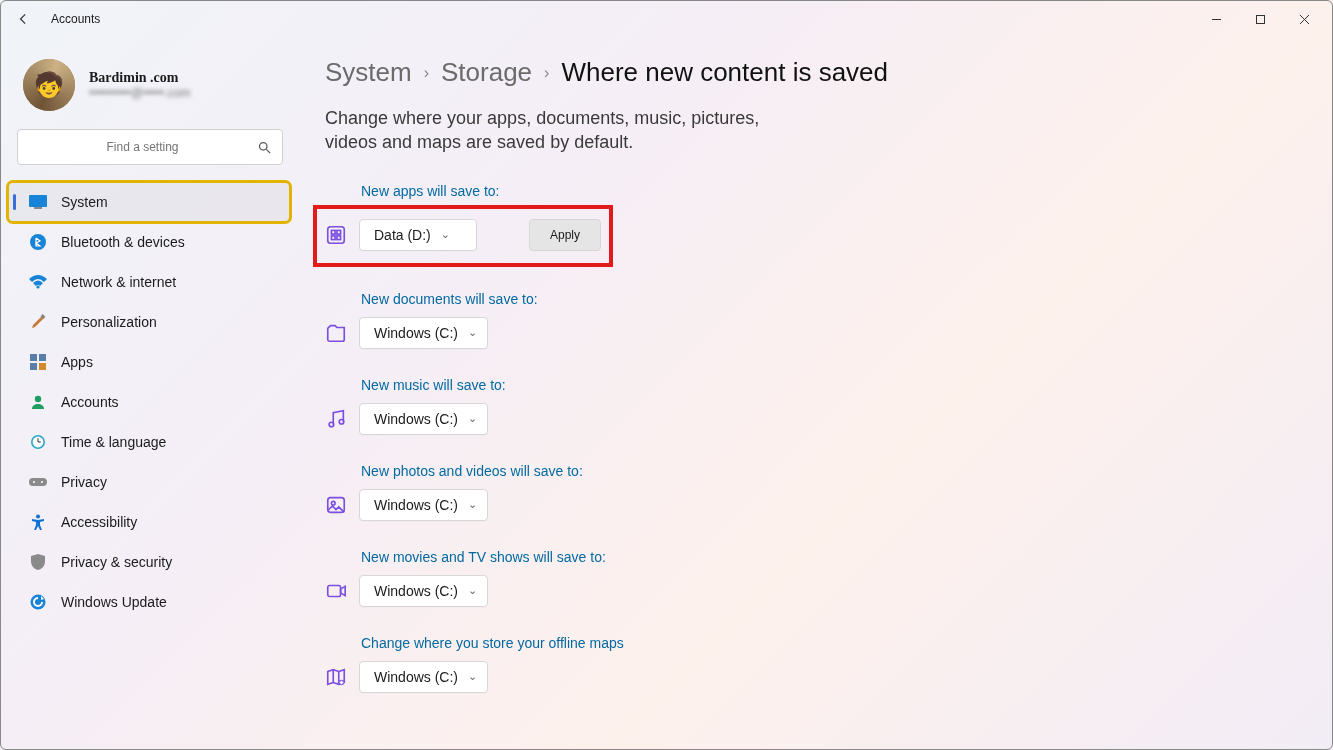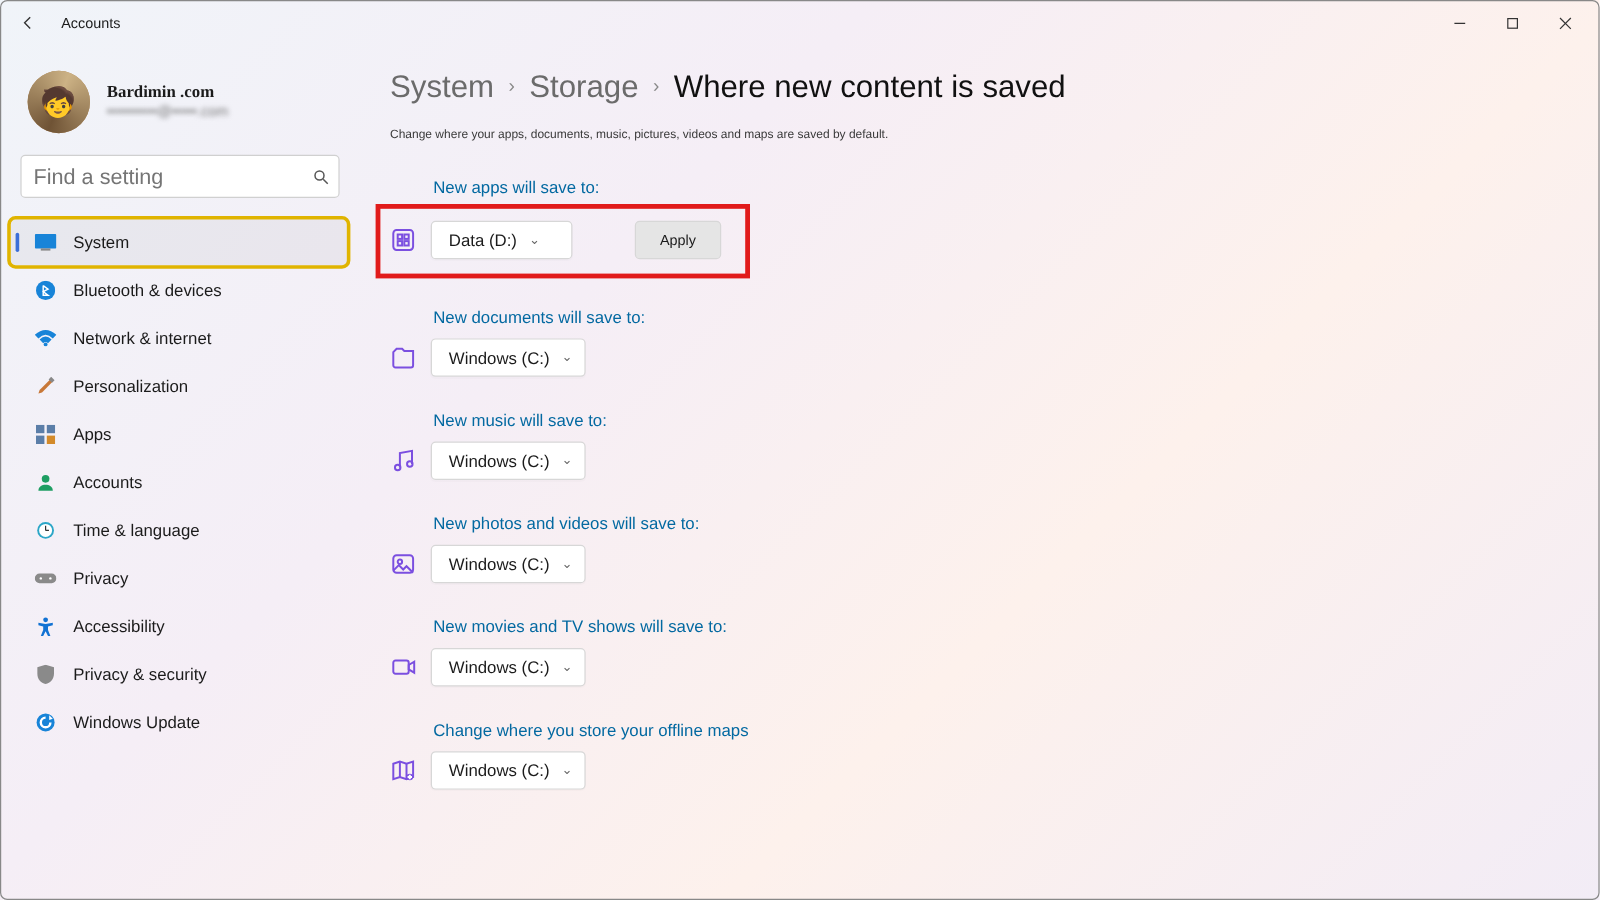--- a/index.html
+++ b/index.html
@@ -30,21 +30,21 @@
   .profile { display:flex; align-items:center; gap:14px; padding: 10px 10px 18px 14px; }
   .avatar { width:52px; height:52px; border-radius:50%; background: radial-gradient(circle at 40% 35%, #f5e3c8 0 30%, #c79a66 31% 100%); box-shadow: inset 0 0 0 1px rgba(0,0,0,.08);}
   .avatar-inner { width:100%; height:100%; border-radius:50%; background: conic-gradient(from 200deg,#6f5335,#ccb285,#6f5335); display:flex;align-items:center;justify-content:center; color:#fff; font-size:24px;}
   .profile .name { font-weight:600; font-size:14px;font-family:Liberation Serif, serif; }
   .profile .email { font-size:12px; color:#777; filter: blur(2px); }
   .search {
     display:flex; align-items:center;
     background:#fff; border:1px solid #d0d0d0; border-radius:4px;
     height:36px; margin: 0 6px 18px 8px; padding:0 10px;
   }
-  .search input { flex:1; border:0; outline:0; background:transparent; font-size:18px; color:#000000;}
+  .search input { flex:1; border:0; outline:0; background:transparent; font-size:12px; color:#000000;text-align:center;}
   .nav { list-style:none; display:flex; flex-direction:column; gap:2px;}
   .nav li {
     display:flex; align-items:center; gap:14px;
     height:38px; padding:0 12px 0 20px; border-radius:4px; cursor:pointer;
     font-size:14px;
   }
   .nav li.selected {
     background: rgba(0,0,0,0.04);
     position: relative;
   }
@@ -54,41 +54,41 @@
   .nav li.highlight-box{
     outline: 3px solid #e0b400;
     background: rgba(0,0,0,0.04);
   }
   .nav .ico { width:18px; height:18px; display:inline-flex; align-items:center; justify-content:center; font-size:15px;}
   .content { flex:1; padding: 20px 40px 20px 24px; overflow:auto; }
   .breadcrumb { display:flex; align-items:center; gap:12px; flex-wrap:wrap; }
   .breadcrumb .crumb { font-size:26px; color:#6b6b6b; cursor:pointer; }
   .breadcrumb .crumb.current { color:#111; font-weight:400; }
   .breadcrumb .sep { color:#888; font-size:16px; }
-  .desc { margin-top:18px; max-width:450px; font-size:10px; color:#3a3a3a; line-height:1.35;}
+  .desc { margin-top:18px; max-width:450px; font-size:18px; color:#3a3a3a; line-height:1.35;}
   .section { margin-top: 28px; }
   .section .label { font-size:14px; margin-left:36px; margin-bottom:10px; color:#0369a1;}
   .row { display:flex; align-items:center; gap:12px; }
   .row .caticon { width:22px; height:22px; display:inline-flex; align-items:center; justify-content:center; color:#7b4fe0; }
   .select {
     display:inline-flex; align-items:center; gap:10px;
     background:#fff; border:1px solid #d7d7d7; border-radius:4px;
     height:32px; padding:0 10px 0 14px; min-width:118px; cursor:pointer;
     font-size:14px;
     box-shadow: 0 1px 1px rgba(0,0,0,.02);
   }
   .select .chev { color:#666; font-size:11px;}
   .applybtn {
     display:inline-flex; align-items:center; justify-content:center;
     background:#e5e5e5; border:1px solid #d7d7d7; border-radius:4px;
     height:32px; padding:0 20px; cursor:pointer; font-size:12px;margin-left:40px;
   }
   .highlight-red {
     outline: 4px solid #e11b1b;
-    padding: 10px 20px 12px 8px;
+    padding: 10px 8px 12px 8px;
     margin-left: -8px;
     display:inline-block;
   }
   .gethelp { margin-top:48px; display:flex; align-items:center; gap:14px; }
   .gethelp a { color:#4a3fc5; text-decoration:none; font-size:14px; cursor:pointer;}
   svg { display:block; }
 </style>
 </head>
 <body>
 

